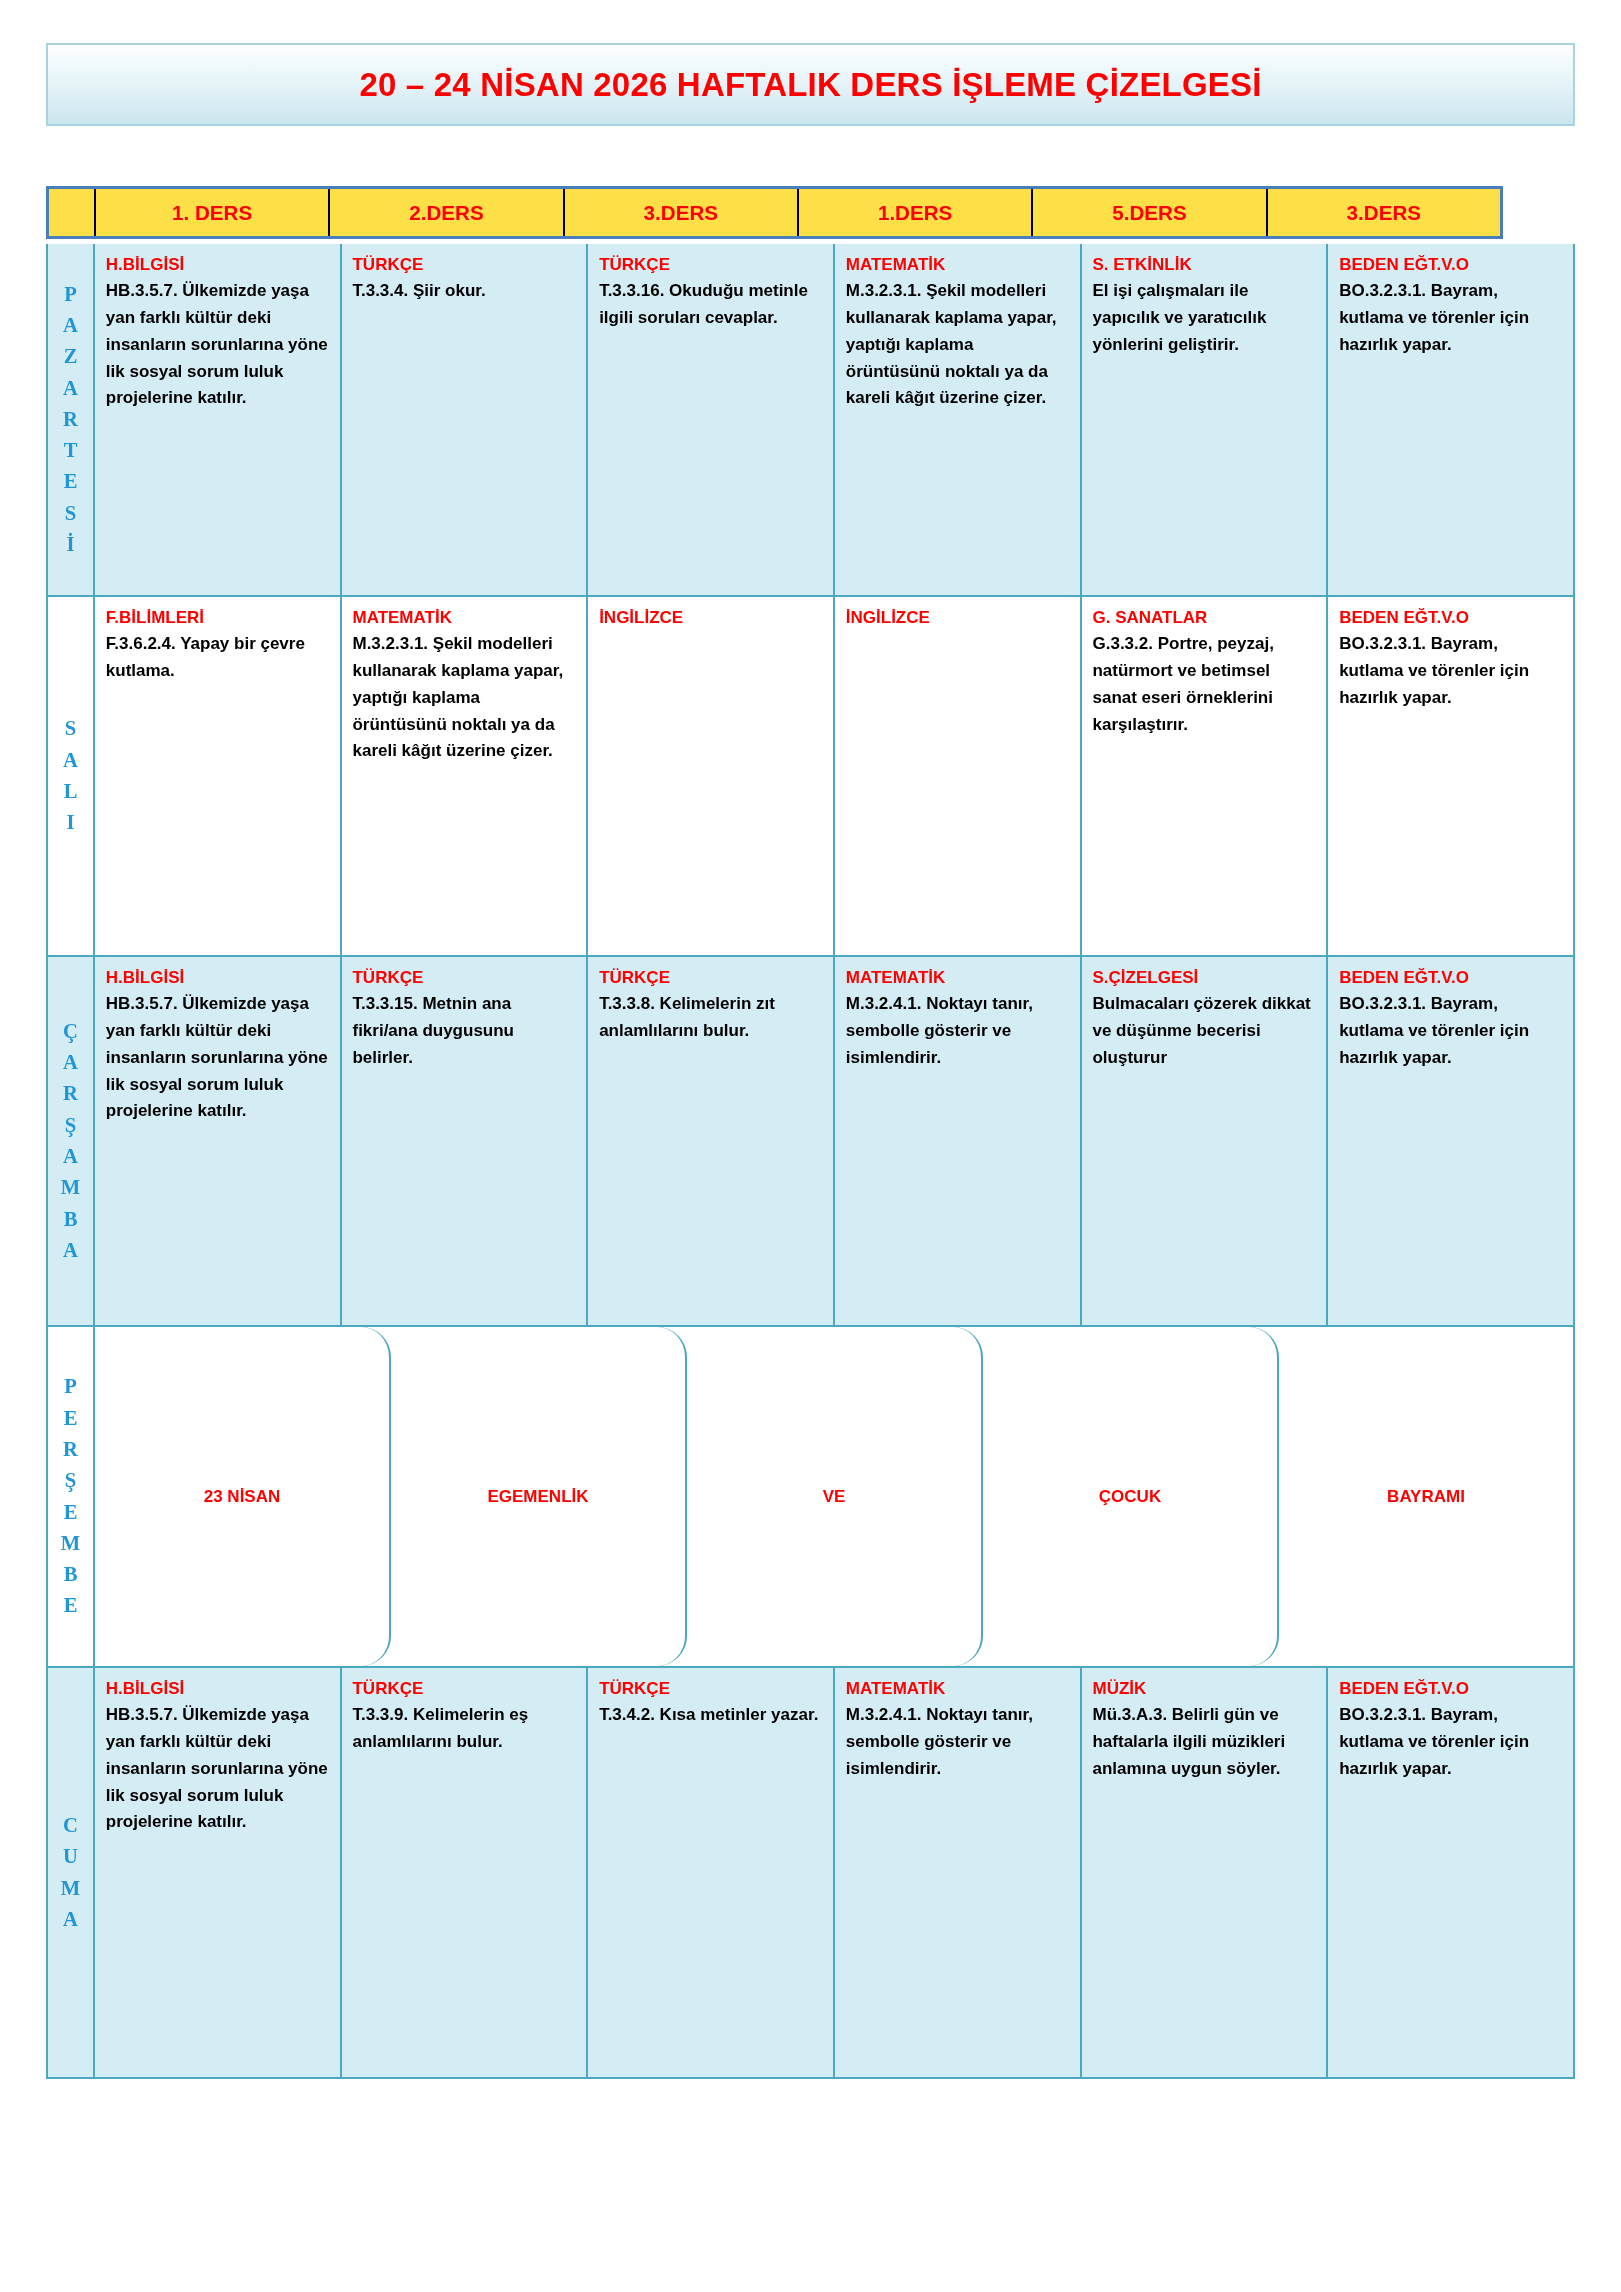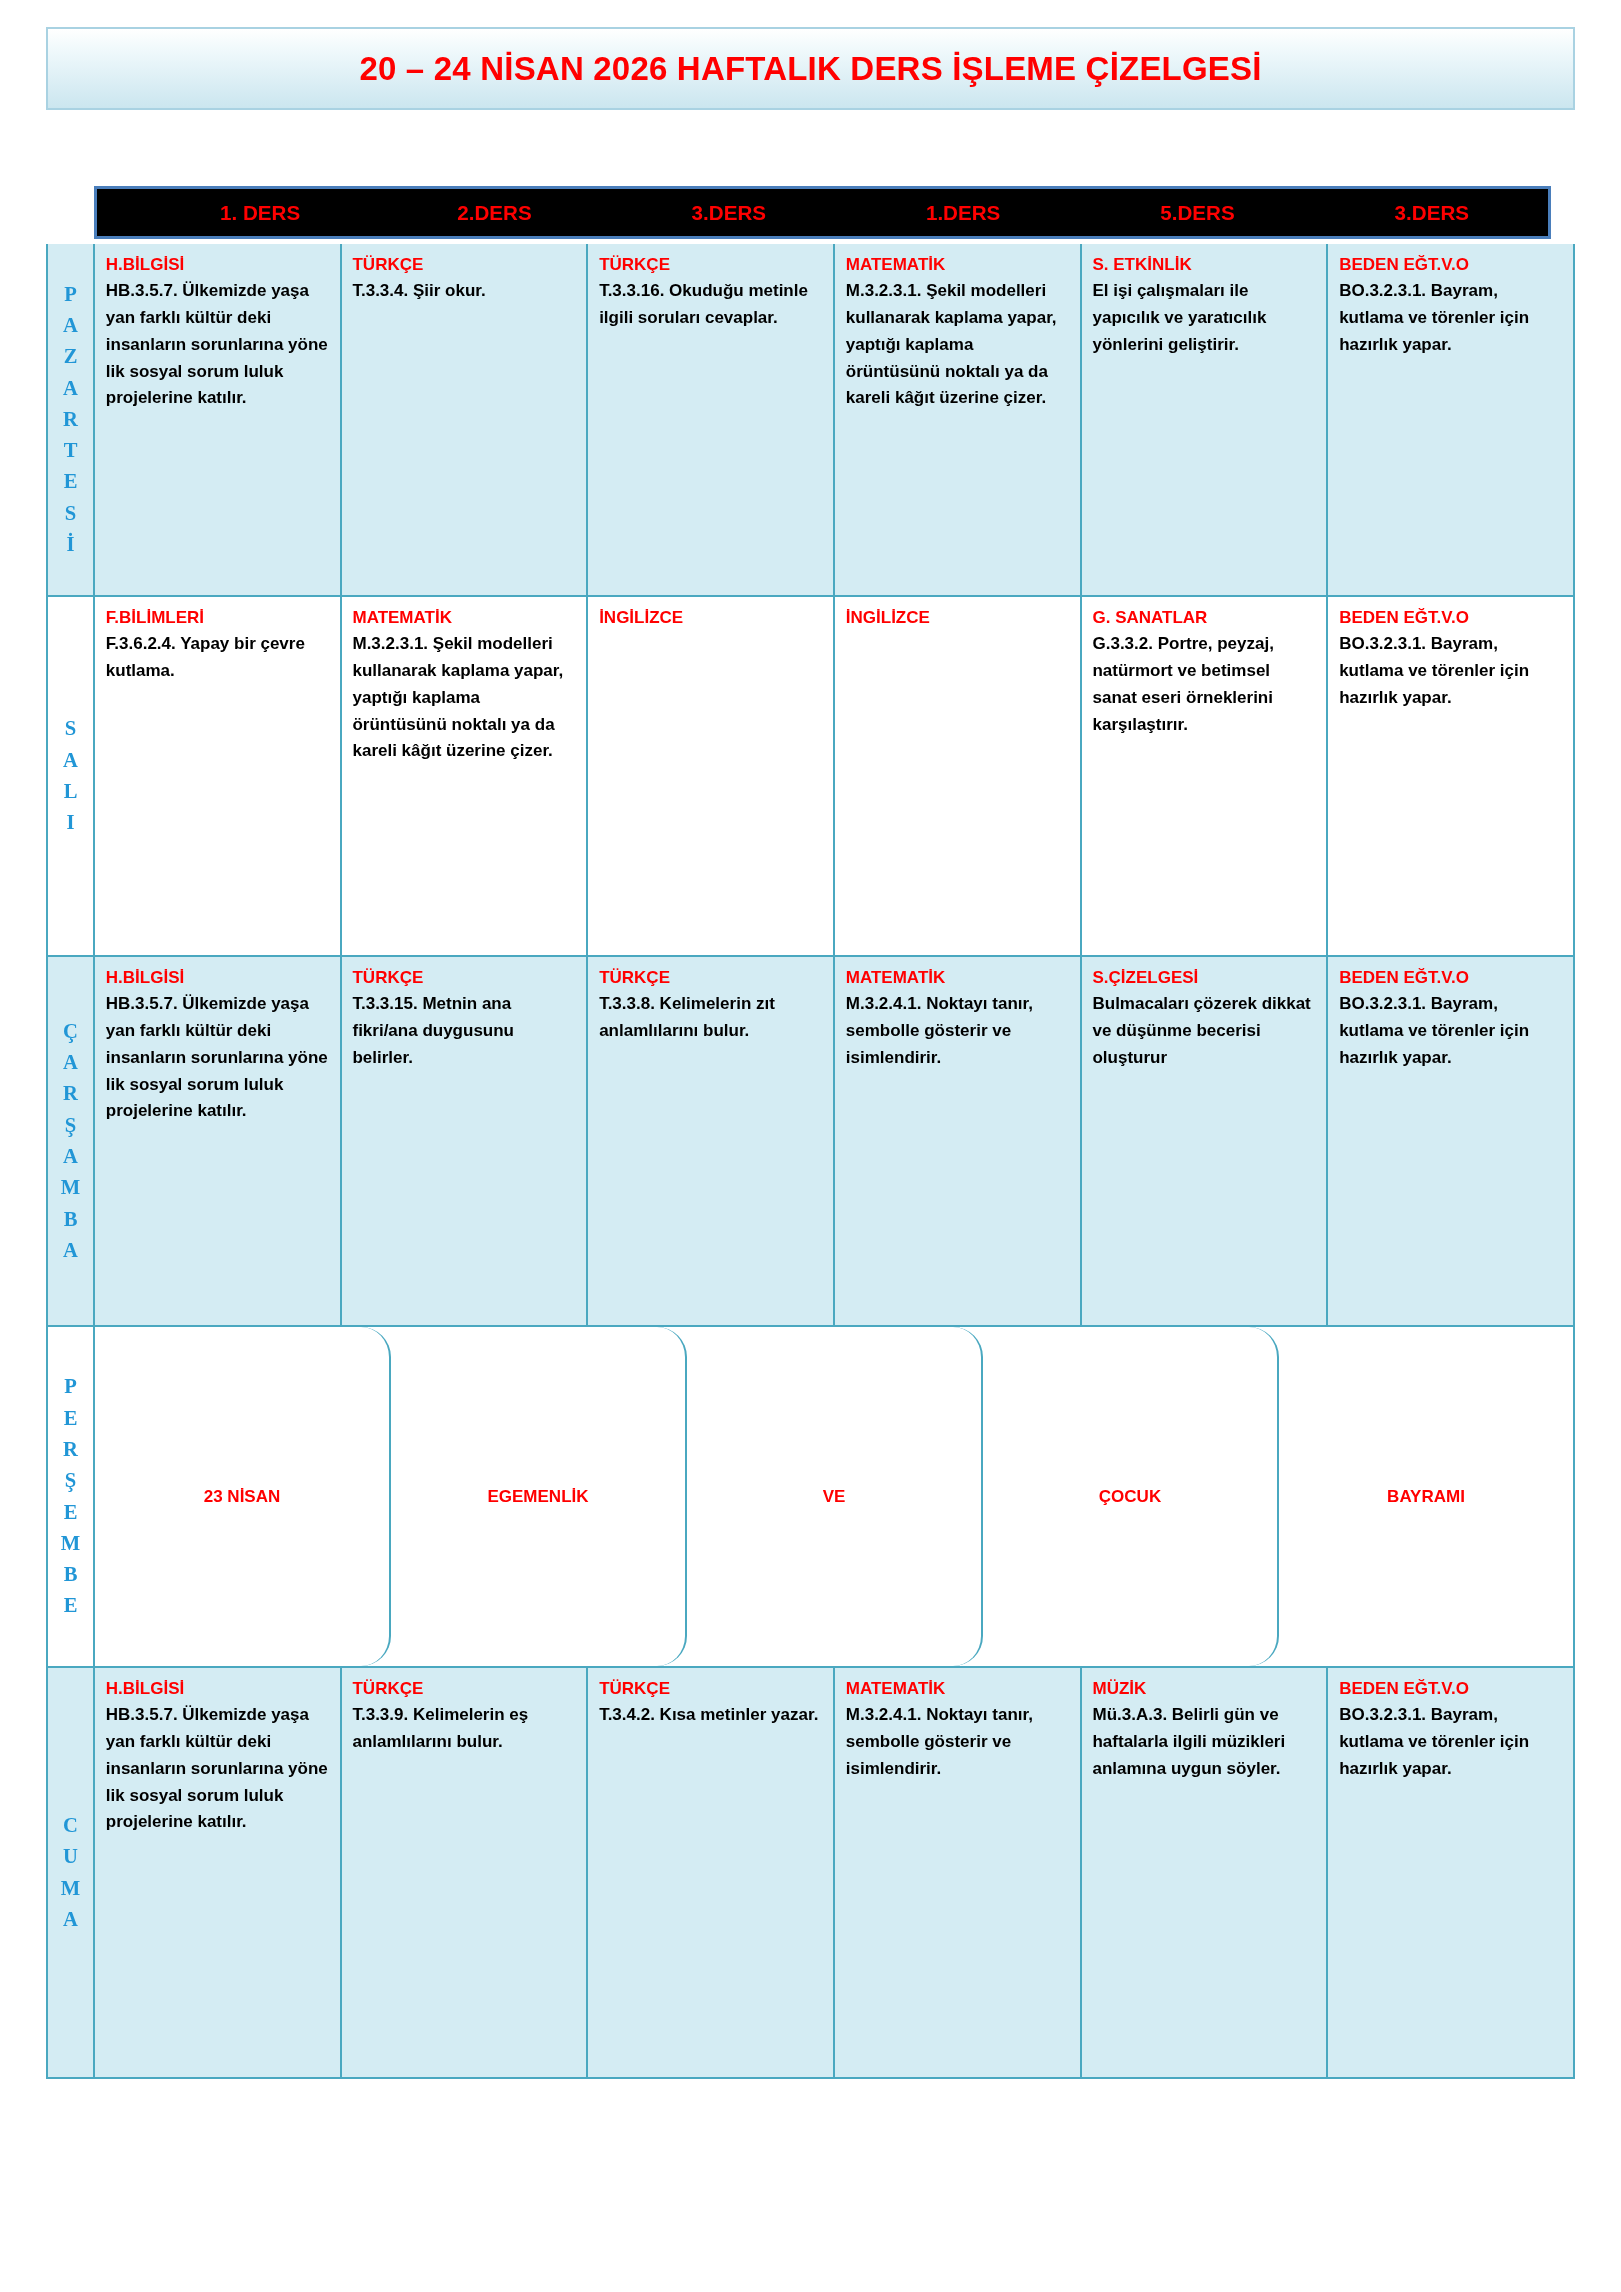--- a/index.html
+++ b/index.html
@@ -16,21 +16,21 @@
     position: relative;
     width: 1621px;
     height: 2293px;
     padding: 0;
   }
 
   
   .title-banner {
     position: absolute;
     left: 46px;
-    top: 27px;
+    top: 43px;
     width: 1529px;
     height: 83px;
     background: linear-gradient(to bottom, #ffffff 0%, #f2fafc 22%, #d9edf4 72%, #cbe6ef 100%);
     border: 2px solid #a9d2e2;
     display: flex;
     align-items: center;
     justify-content: center;
   }
 
   .title-text {
@@ -43,23 +43,22 @@
   }
 
   
   .header-row {
     position: absolute;
     left: 46px;
     top: 186px;
     width: 1457px;
     height: 53px;
     border: 3.9px solid #4a7ebb;
-    background: #000000;
-    display: flex;
-    margin-left: 48px;
+    background: #fde047;
+    display: flex;
   }
 
   .hdr-daycol {
     width: 47px;
     flex: 0 0 47px;
     border-right: 2px solid #000000;
   }
 
   .hdr-cell {
     flex: 1 1 0;

